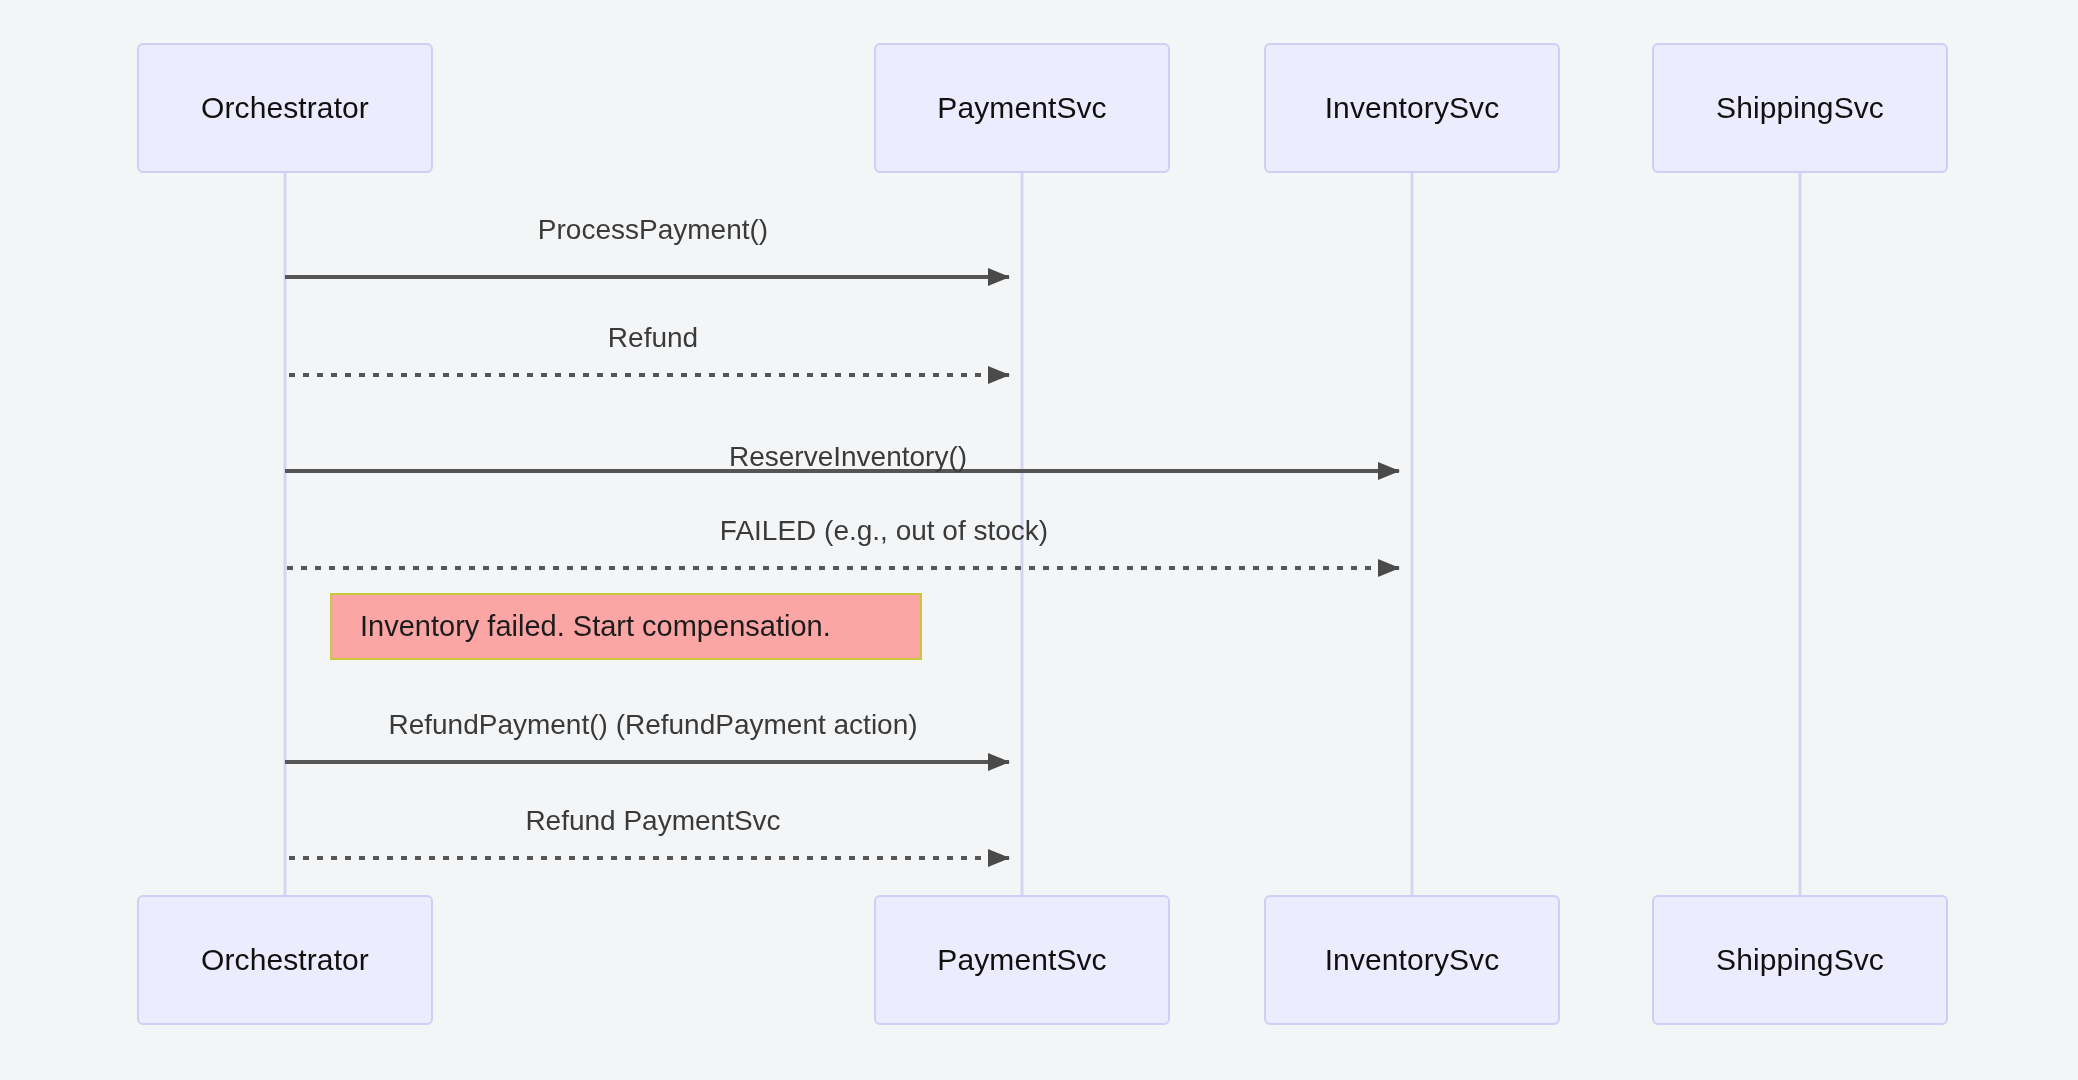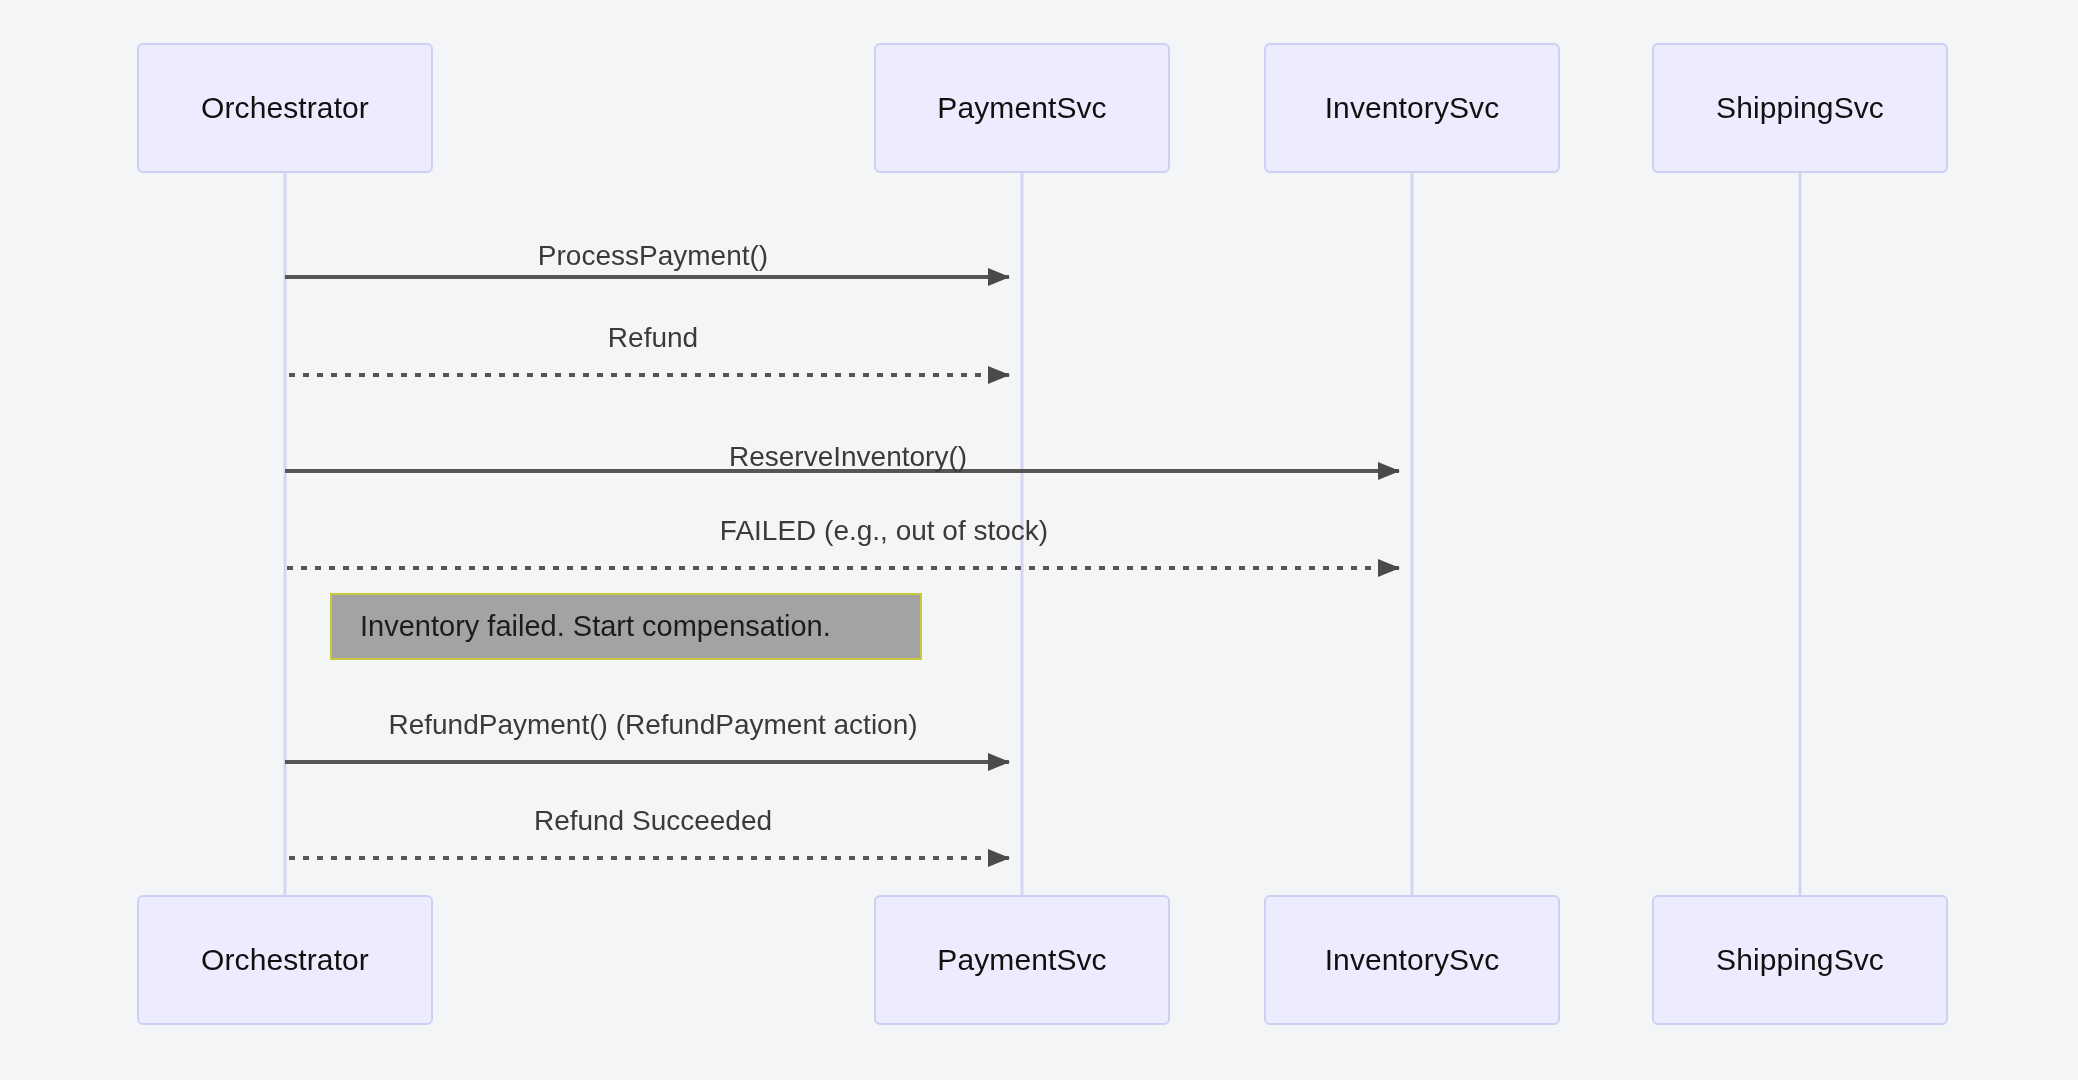--- a/index.html
+++ b/index.html
@@ -48,21 +48,21 @@
     position: absolute;
     font-family: "Liberation Sans", sans-serif;
     font-size: 28px;
     color: #3a3a3a;
     white-space: nowrap;
     transform: translateX(-50%);
   }
   .note-box {
     position: absolute;
     box-sizing: border-box;
-    background: #a3a3a3;
+    background: #fca5a5;
     border: 2px solid #c8c83c;
     display: flex;
     align-items: center;
     padding-left: 28px;
   }
   .note-text {
     font-family: "Liberation Sans", sans-serif;
     font-size: 29px;
     color: #1c1c1c;
     white-space: nowrap;
@@ -126,26 +126,26 @@
         <span class="actor-label">PaymentSvc</span>
       </div>
       <div class="actor-box" style="left: 1264px; top: 895px; width: 296px; height: 130px;">
         <span class="actor-label">InventorySvc</span>
       </div>
       <div class="actor-box" style="left: 1652px; top: 895px; width: 296px; height: 130px;">
         <span class="actor-label">ShippingSvc</span>
       </div>
     </div>
   <div id="labels">
-      <div class="msg-label" style="left: 653px; top: 240px;">ProcessPayment()</div>
+      <div class="msg-label" style="left: 653px; top: 214px;">ProcessPayment()</div>
       <div class="msg-label" style="left: 653px; top: 322px;">Refund</div>
       <div class="msg-label" style="left: 848px; top: 441px;">ReserveInventory()</div>
       <div class="msg-label" style="left: 884px; top: 515px;">FAILED (e.g., out of stock)</div>
       <div class="msg-label" style="left: 653px; top: 709px;">RefundPayment() (RefundPayment action)</div>
-      <div class="msg-label" style="left: 653px; top: 805px;">Refund Succeeded</div>
+      <div class="msg-label" style="left: 653px; top: 805px;">Refund PaymentSvc</div>
     </div>
   <div id="notes">
       <div class="note-box" style="left: 330px; top: 593px; width: 592px; height: 67px;">
         <span class="note-text">Inventory failed. Start compensation.</span>
       </div>
     </div>
 
 </div>
 
 </body></html>

